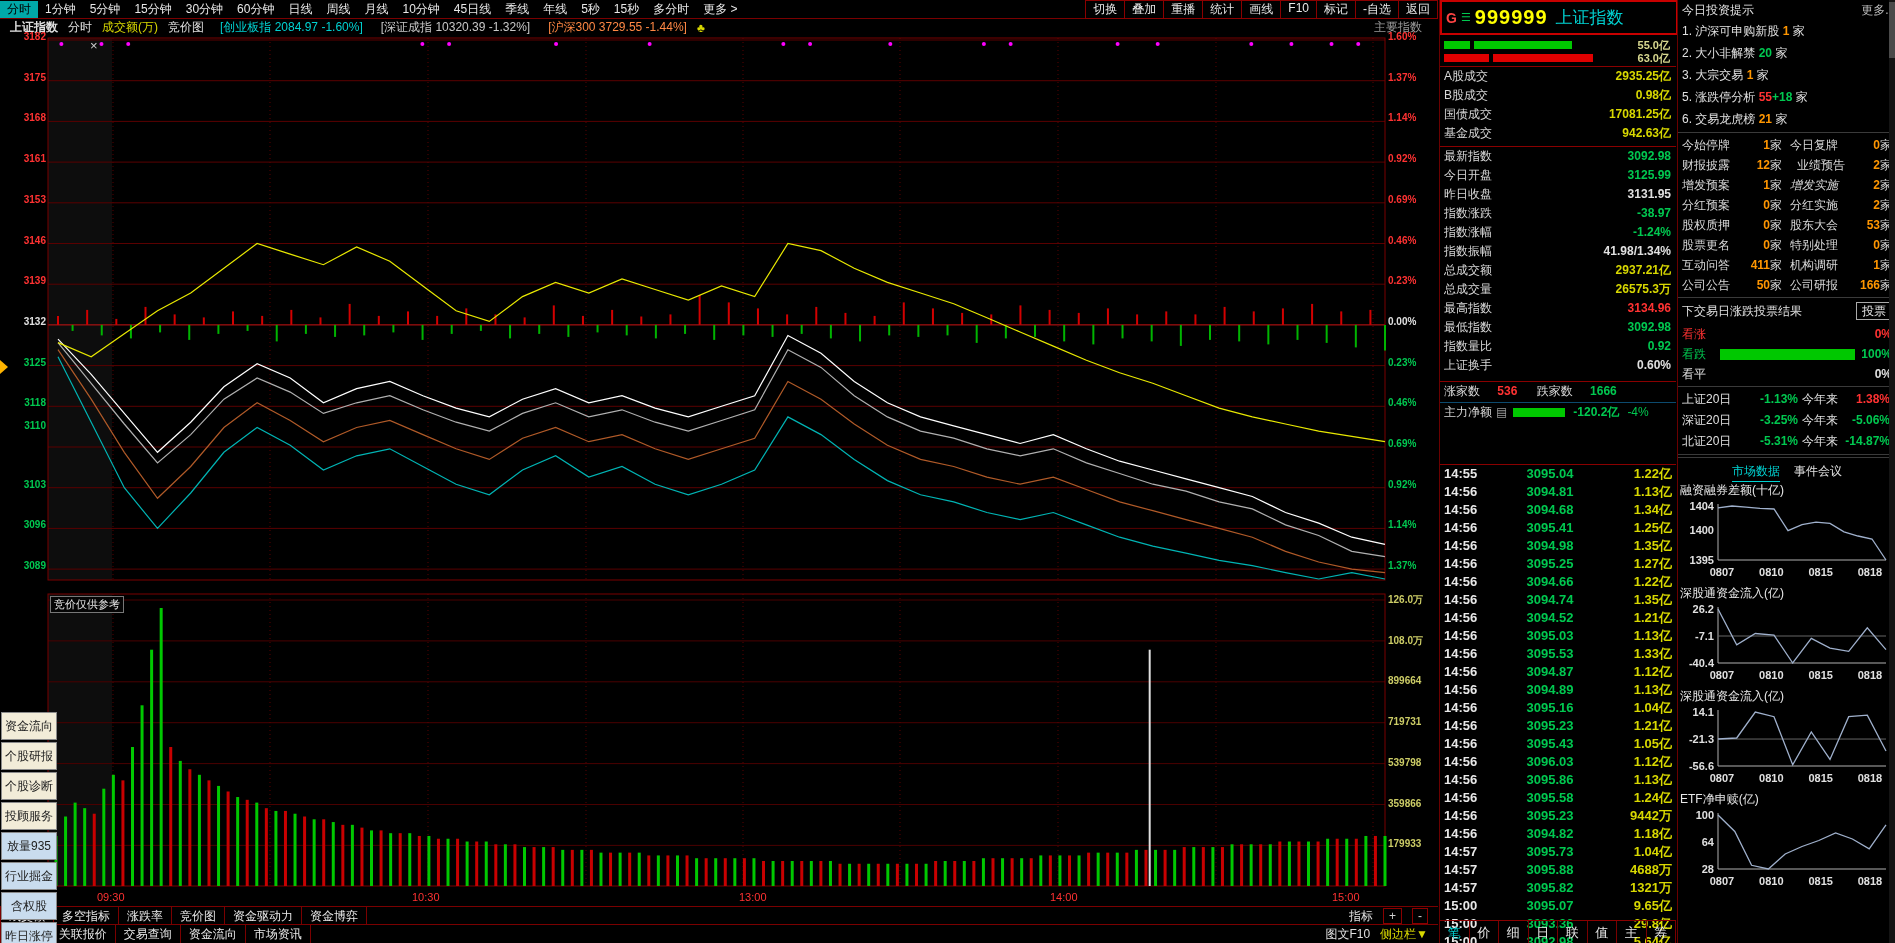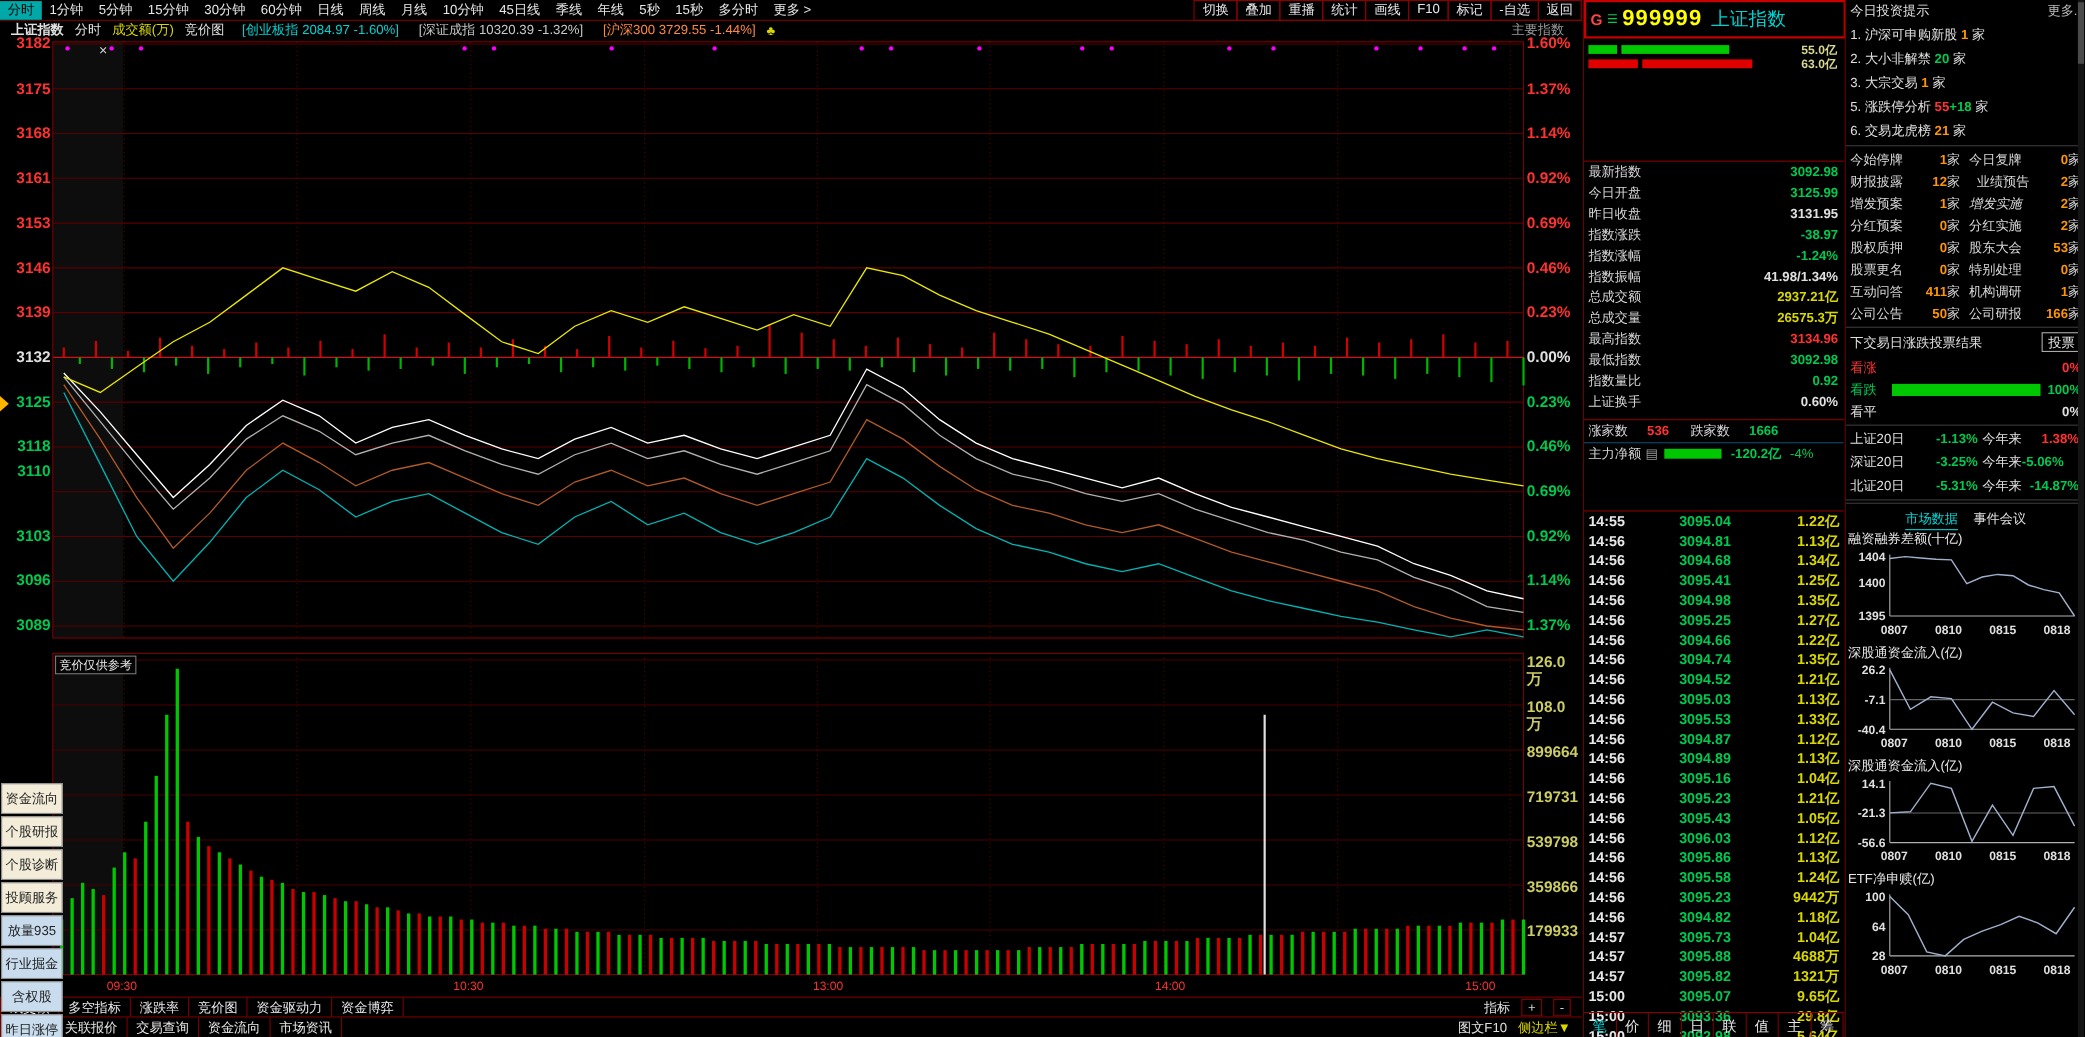--- a/index.html
+++ b/index.html
@@ -15,21 +15,21 @@
   .period-item{padding:0 7px;color:#e8e8e8;cursor:default;white-space:nowrap;}
   .period-item.active{background:#00a8a8;color:#000;}
   #action-menu{margin-left:auto;display:flex;}
   .action-btn{border:1px solid #8a0000;padding:0 7px;margin-left:-1px;color:#e8e8e8;white-space:nowrap;}
   #chart-header{left:0;top:19px;width:1438px;height:17px;display:flex;align-items:center;}
   #chart-header span{margin-left:10px;white-space:nowrap;}
   #hdr-right{margin-left:auto !important;margin-right:16px;color:#9a9a9a;}
   
   #price-pane{left:0;top:36px;width:1438px;height:546px;}
   #vol-pane{left:0;top:592px;width:1438px;height:298px;}
-  .axis-label{position:absolute;font-size:14px;font-weight:bold;width:46px;}
+  .axis-label{position:absolute;font-size:10px;font-weight:bold;width:46px;}
   .lab-left{left:0;text-align:right;}
   .lab-right{left:1388px;text-align:left;}
   #close-x{left:90px;top:38px;color:#cfcfcf;font-size:13px;cursor:default;}
   #auction-note{left:50px;top:596px;color:#e8e8e8;border:1px solid #777;padding:0 3px;font-size:11px;background:#050505;}
   #time-axis{left:0;top:890px;width:1438px;height:16px;}
   .time-lab{position:absolute;color:#ff3232;font-size:11px;top:1px;}
   
   .btm-row{left:0;width:1438px;height:18px;border-top:1px solid #7a0000;display:flex;align-items:center;background:#000;}
   #bottom-row1{top:906px;}
   #bottom-row2{top:924px;height:19px;}
@@ -550,20 +550,38 @@
           <span class="fbar-seg" style="left: 2px; width: 26px; background: rgb(0, 200, 0);"></span>
           <span class="fbar-seg" style="left: 32px; width: 98px; background: rgb(0, 200, 0);"></span>
           <span class="fbar-val pale">55.0亿</span>
         </div>
         <div class="fbar-row">
           <span class="fbar-seg" style="left: 2px; width: 45px; background: rgb(224, 0, 0);"></span>
           <span class="fbar-seg" style="left: 51px; width: 100px; background: rgb(224, 0, 0);"></span>
           <span class="fbar-val pale">63.0亿</span>
         </div>
       </div>
+    <div id="statsA" class="abs" style="left:0;top:66px;width:236px;border-top:1px solid #8a0000;">
+        <div class="stat-row">
+          <span class="stat-label">A股成交</span>
+          <span class="stat-val y">2935.25亿</span>
+        </div>
+        <div class="stat-row">
+          <span class="stat-label">B股成交</span>
+          <span class="stat-val y">0.98亿</span>
+        </div>
+        <div class="stat-row">
+          <span class="stat-label">国债成交</span>
+          <span class="stat-val y">17081.25亿</span>
+        </div>
+        <div class="stat-row">
+          <span class="stat-label">基金成交</span>
+          <span class="stat-val y">942.63亿</span>
+        </div>
+      </div>
     <div id="statsB" class="abs" style="left:0;top:146px;width:236px;border-top:1px solid #8a0000;">
         <div class="stat-row">
           <span class="stat-label">最新指数</span>
           <span class="stat-val g">3092.98</span>
         </div>
         <div class="stat-row">
           <span class="stat-label">今日开盘</span>
           <span class="stat-val g">3125.99</span>
         </div>
         <div class="stat-row">
@@ -877,21 +895,21 @@
         <div class="trend-row">
           <span class="w" style="width: 64px;">上证20日</span>
           <span class="bold g" style="width: 52px; text-align: right;">-1.13%</span>
           <span class="w" style="margin-left: 4px;">今年来</span>
           <span class="bold r" style="flex: 1 1 0%; text-align: right; margin-right: 2px;">1.38%</span>
         </div>
         <div class="trend-row">
           <span class="w" style="width: 64px;">深证20日</span>
           <span class="bold g" style="width: 52px; text-align: right;">-3.25%</span>
           <span class="w" style="margin-left: 4px;">今年来</span>
-          <span class="bold g" style="flex: 1 1 0%; text-align: left; margin-right: 2px;">-5.06%</span>
+          <span class="bold g" style="flex: 1 1 0%; text-align: right; margin-right: 2px;">-5.06%</span>
         </div>
         <div class="trend-row">
           <span class="w" style="width: 64px;">北证20日</span>
           <span class="bold g" style="width: 52px; text-align: right;">-5.31%</span>
           <span class="w" style="margin-left: 4px;">今年来</span>
           <span class="bold g" style="flex: 1 1 0%; text-align: right; margin-right: 2px;">-14.87%</span>
         </div>
       </div>
     <div class="hr"></div>
     <div class="hr"></div>

